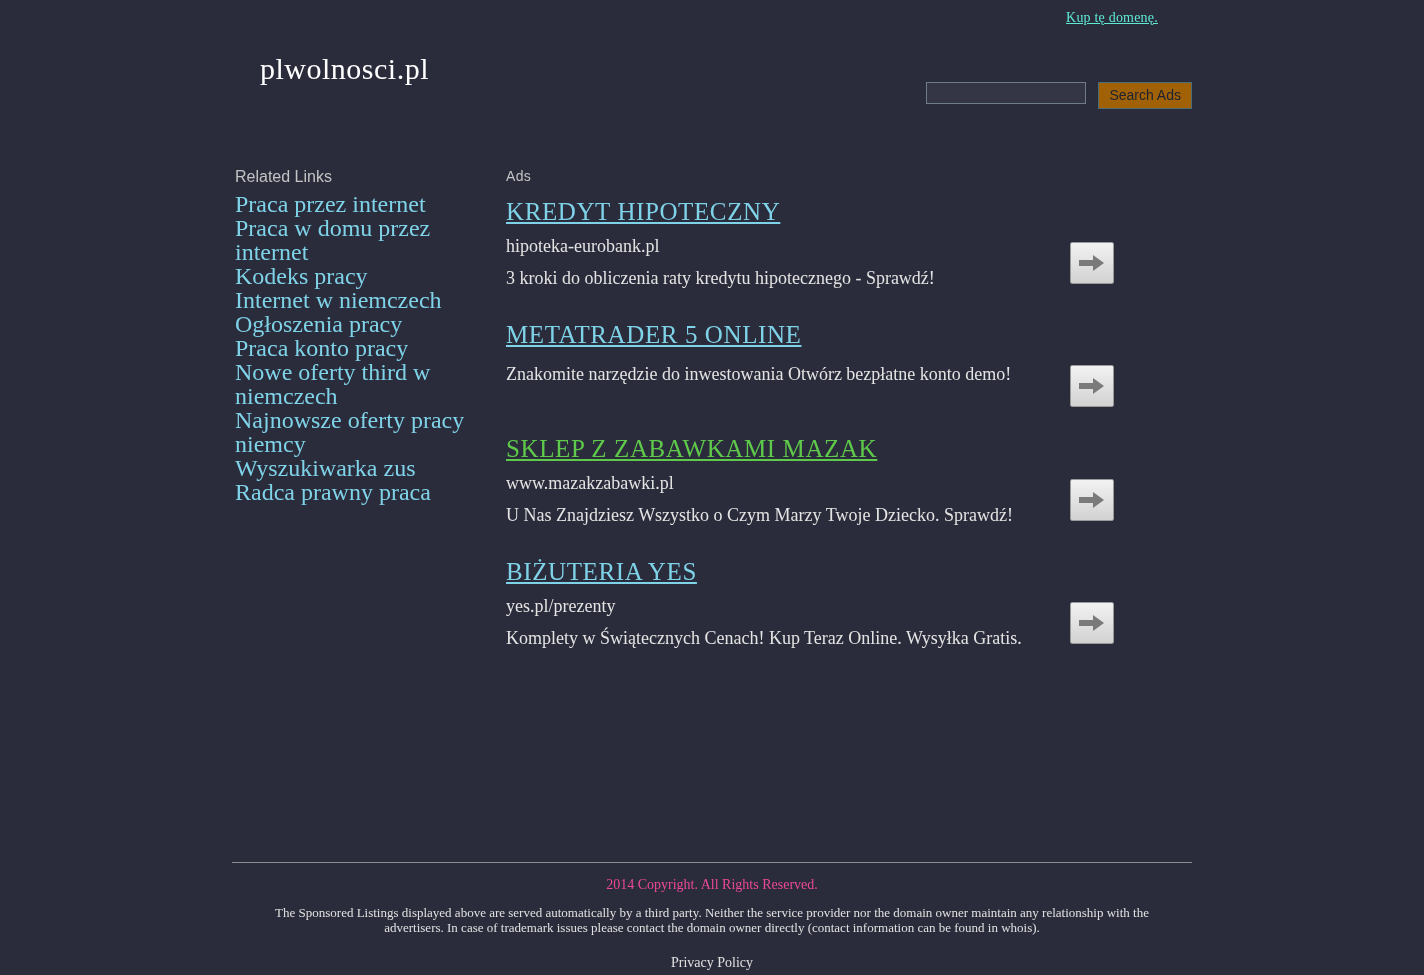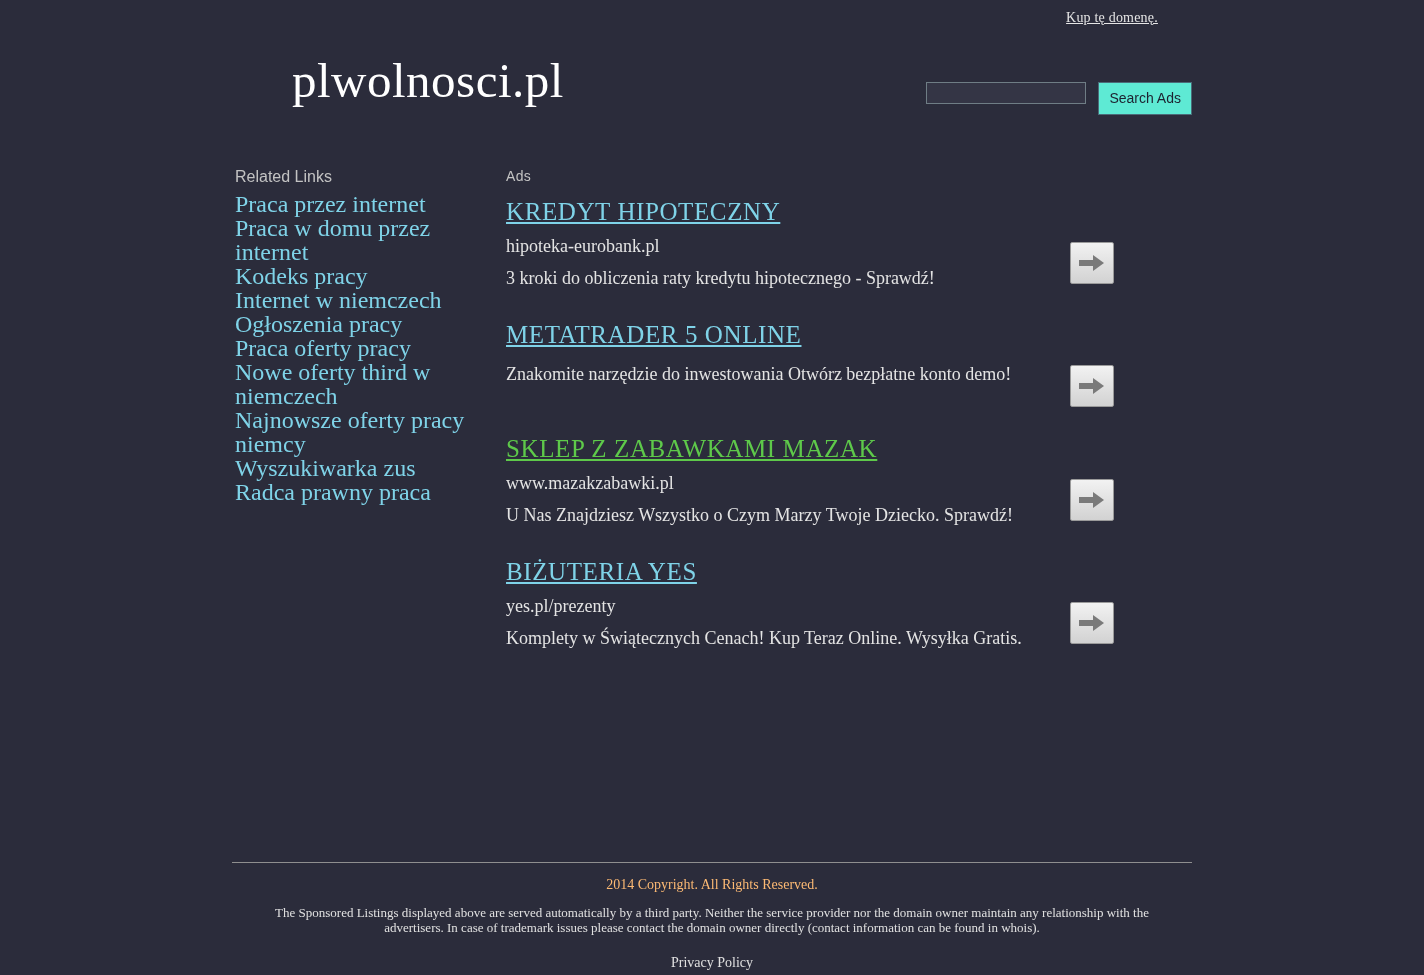--- a/index.html
+++ b/index.html
@@ -23,43 +23,42 @@
   .topbar {
     position: absolute;
     top: 8px;
     left: 0;
     width: 1424px;
     text-align: center;
     padding-left: 800px;
     box-sizing: border-box;
   }
   .buy-domain {
-    color: #e5e5e5;
+    color: #5eead4;
     font-size: 14px;
     text-decoration: underline;
     font-family: "Liberation Serif", serif;
     letter-spacing: 0.2px;
   }
   
   .header {
     position: absolute;
     top: 52px;
     left: 232px;
     width: 960px;
     height: 70px;
   }
   .domain-title {
     position: absolute;
     left: 28px;
     top: 0px;
-    font-size: 49px;
+    font-size: 30px;
     color: #ffffff;
     font-family: "Liberation Serif", serif;
     letter-spacing: 0.5px;
-    margin-left: 32px;
   }
   .search-area {
     position: absolute;
     right: 0px;
     top: 30px;
     display: flex;
     align-items: flex-start;
   }
   .search-input {
     width: 160px;
@@ -68,27 +67,27 @@
     background: #343545;
     color: #e8e8e8;
     font-size: 13px;
     padding: 0 4px;
     box-sizing: border-box;
     outline: none;
     font-family: "Liberation Sans", sans-serif;
   }
   .search-button {
     margin-left: 12px;
-    background: #5eead4;
+    background: #a16207;
     border: 1px solid #4b6b78;
     color: #1d2230;
     font-size: 14px;
     font-family: "Liberation Sans", sans-serif;
     padding: 4px 10px;
-    height: 33px;
+    height: 27px;
     cursor: pointer;
     line-height: 17px;
   }
   
   .content {
     position: absolute;
     top: 168px;
     left: 232px;
     width: 980px;
   }
@@ -180,21 +179,21 @@
     width: 960px;
     text-align: center;
   }
   .footer-rule {
     border-top: 1px solid #8f8f8f;
     width: 960px;
     margin: 0 0 14px 0;
   }
   .copyright {
     font-size: 14px;
-    color: #fdba74;
+    color: #ec4899;
     font-family: "Liberation Serif", serif;
     margin-bottom: 12px;
   }
   .disclaimer {
     font-size: 13px;
     color: #e0e0e0;
     line-height: 15px;
     font-family: "Liberation Serif", serif;
     width: 930px;
     margin: 0 auto 18px auto;
@@ -225,21 +224,21 @@
 
   <div class="content">
 
     <div class="sidebar">
       <div class="related-title">Related Links</div>
       <a href="#" class="related-link">Praca przez internet</a>
       <a href="#" class="related-link">Praca w domu przez internet</a>
       <a href="#" class="related-link">Kodeks pracy</a>
       <a href="#" class="related-link">Internet w niemczech</a>
       <a href="#" class="related-link">Ogłoszenia pracy</a>
-      <a href="#" class="related-link">Praca oferty pracy</a>
+      <a href="#" class="related-link">Praca konto pracy</a>
       <a href="#" class="related-link">Nowe oferty third w niemczech</a>
       <a href="#" class="related-link">Najnowsze oferty pracy niemcy</a>
       <a href="#" class="related-link">Wyszukiwarka zus</a>
       <a href="#" class="related-link">Radca prawny praca</a>
     </div>
 
     <div class="ads">
       <div class="ads-label">Ads</div>
 
       <div class="ad">

